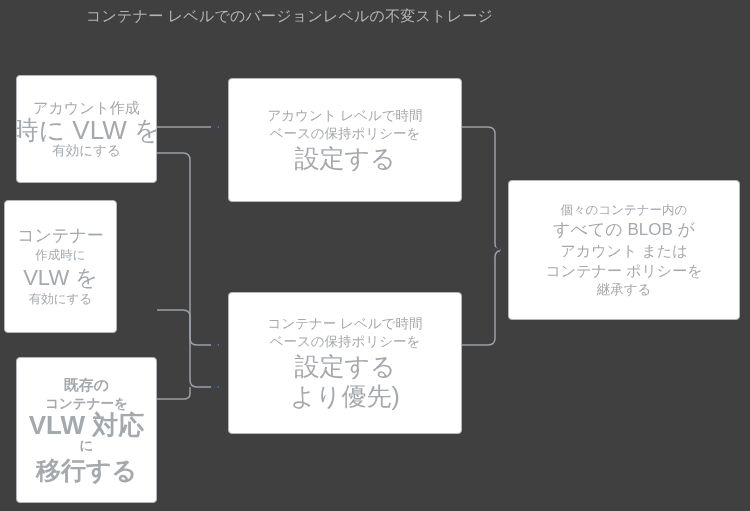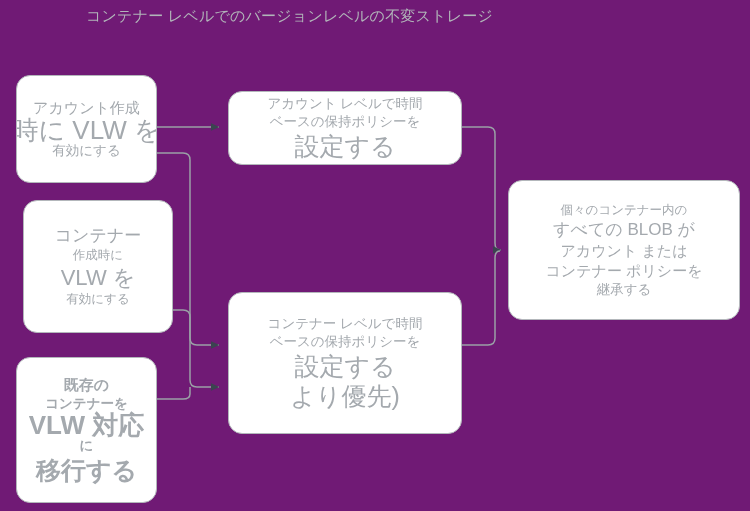--- a/index.html
+++ b/index.html
@@ -35,21 +35,21 @@
     line-height: 20px;
     color: #b1b5b9;
     white-space: nowrap;
     letter-spacing: 0.2px;
   }
   .node {
     position: absolute;
     box-sizing: border-box;
     background: #ffffff;
     border: 1.4px solid #b3b7bb;
-    border-radius: 14px;
+    border-radius: 4px;
     display: flex;
     flex-direction: column;
     align-items: center;
     justify-content: center;
     text-align: center;
     color: #a4a9ae;
     overflow: hidden;
   }
   .node .line {
     display: block;
@@ -59,30 +59,30 @@
   .s12 { font-size: 12.5px; line-height: 17px; }
   .s13 { font-size: 13.5px; line-height: 18px; }
   .s15 { font-size: 15px; line-height: 20px; }
   .s17 { font-size: 17px; line-height: 22px; }
   .s19 { font-size: 26px; line-height: 24px; }
   .s22 { font-size: 22px; line-height: 27px; }
   .s25 { font-size: 25px; line-height: 30px; }
 
   
   #node-account-vlw    { left: 16px;  top: 75px;  width: 141px; height: 108px; }
-  #node-account-policy { left: 228px; top: 91px;  width: 234px; height: 74px; }
-  #node-container-vlw  { left: 23px;  top: 200px; width: 150px; height: 133px; }
+  #node-account-policy { left: 228px; top: 78px;  width: 234px; height: 124px; }
+  #node-container-vlw  { left: 4px;  top: 200px; width: 113px; height: 133px; }
   #node-migrate-vlw    { left: 16px;  top: 357px; width: 141px; height: 146px; }
   #node-container-pol  { left: 228px; top: 292px; width: 234px; height: 142px; }
   #node-blob-inherit   { left: 508px; top: 180px; width: 232px; height: 140px; text-align: right; }
 </style>
 </head>
 <body>
 
-<div id="canvas" style="background: #701a75;">
+<div id="canvas" style="background: #404040;">
 
   <div class="diagram-title" style="color: rgb(177, 181, 185);">コンテナー レベルでのバージョンレベルの不変ストレージ</div>
 
   <svg id="connectors" viewBox="0 0 750 511" xmlns="http://www.w3.org/2000/svg">
     <defs>
       <marker id="arrow" markerWidth="9" markerHeight="9" refX="8.5" refY="4.5" orient="auto" markerUnits="userSpaceOnUse">
         <path d="M0,0.6 L9,4.5 L0,8.4 z" fill="#3b4350"></path>
       </marker>
     </defs>
 

